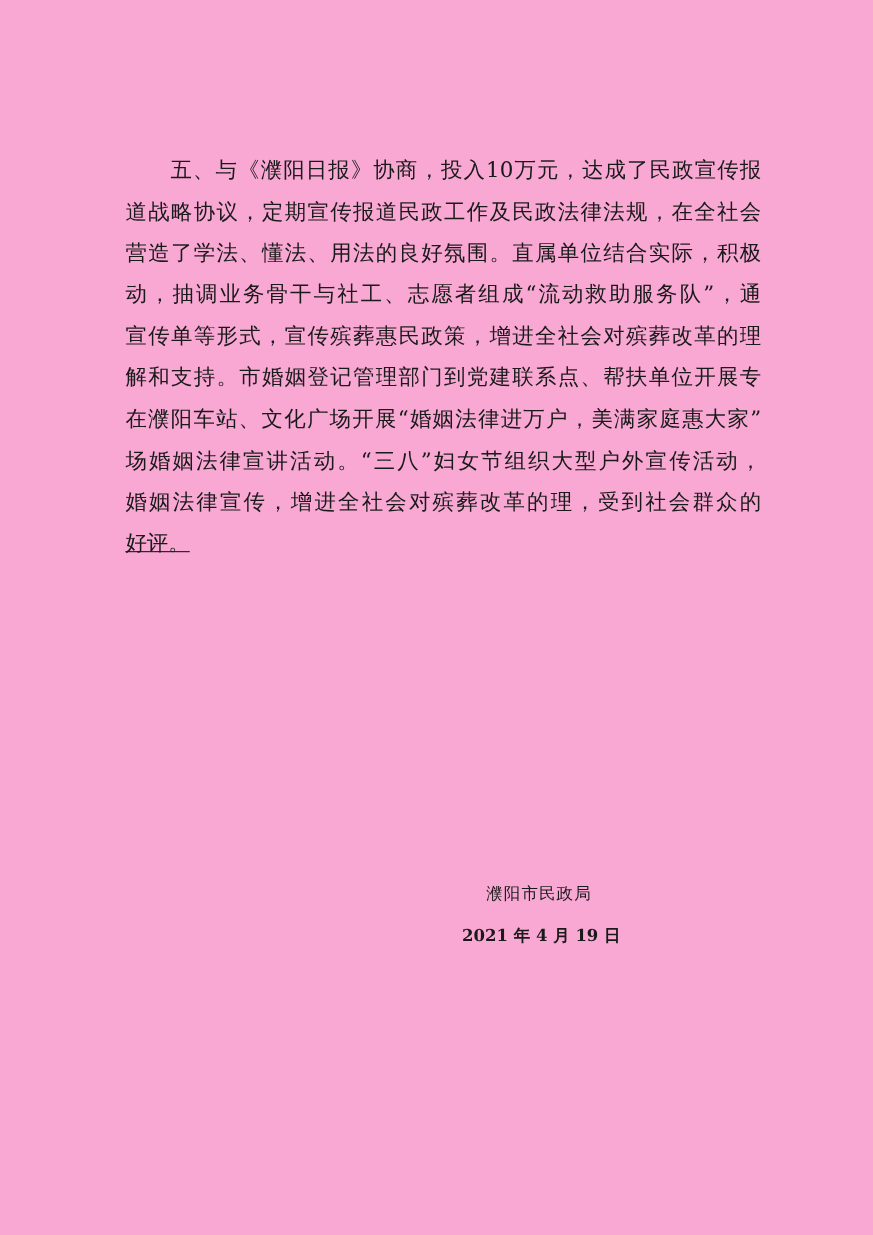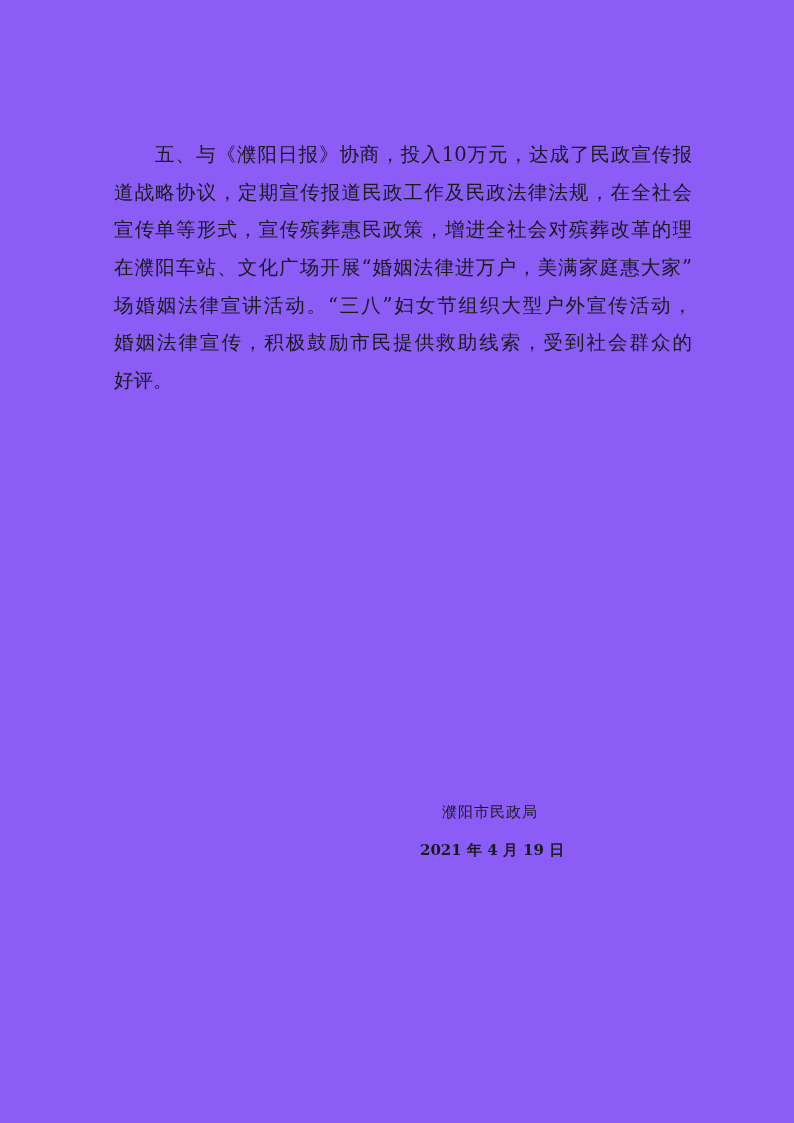--- a/index.html
+++ b/index.html
@@ -1,46 +1,49 @@
 <!DOCTYPE html>
 <html><head>
 <meta charset="utf-8">
 <style>
   html, body { margin: 0; padding: 0; background: #ffffff; }
   body { width: 794px; height: 1123px; position: relative; overflow: hidden; }
   .page {
-    position: absolute; left: 0; top: 0; width: 794px; height: 1123px; background: #8b5cf6;
+    position: absolute; left: 0; top: 0; width: 794px; height: 1123px; background: #f9a8d4;
   }
   .body-text {
     position: absolute; left: 114px; top: 136px; width: 582px;
     font-family: "DejaVu Serif", "Liberation Serif", serif;
     font-size: 19.5px; line-height: 37.7px; color: #1a1a1a;
   }
   .line {
     display: block; white-space: nowrap; text-align: justify; text-align-last: justify;
     width: 578px; height: 37.7px; overflow: visible;
   }
   .line.indent { padding-left: 41px; width: 537px; }
-  .line.last { text-align-last: left; }
+  .line.last { text-align-last: left; text-decoration: underline; }
   .sig {
     position: absolute; font-family: "DejaVu Serif", "Liberation Serif", serif;
     font-size: 15px; color: #1a1a1a; white-space: nowrap;
   }
   .sig-org { left: 442px; top: 803px; letter-spacing: 1px; }
   .sig-date { left: 420px; top: 841px; font-weight: bold; }
 </style>
 </head>
 <body>
 
 <div class="page">
   <div class="body-text">
     <span class="line indent">五、与《濮阳日报》协商，投入10万元，达成了民政宣传报</span>
     <span class="line">道战略协议，定期宣传报道民政工作及民政法律法规，在全社会</span>
+    <span class="line">营造了学法、懂法、用法的良好氛围。直属单位结合实际，积极</span>
+    <span class="line">动，抽调业务骨干与社工、志愿者组成“流动救助服务队”，通</span>
     <span class="line">宣传单等形式，宣传殡葬惠民政策，增进全社会对殡葬改革的理</span>
+    <span class="line">解和支持。市婚姻登记管理部门到党建联系点、帮扶单位开展专</span>
     <span class="line">在濮阳车站、文化广场开展“婚姻法律进万户，美满家庭惠大家”</span>
     <span class="line">场婚姻法律宣讲活动。“三八”妇女节组织大型户外宣传活动，</span>
-    <span class="line">婚姻法律宣传，积极鼓励市民提供救助线索，受到社会群众的</span>
+    <span class="line">婚姻法律宣传，增进全社会对殡葬改革的理，受到社会群众的</span>
     <span class="line last">好评。</span>
   </div>
 
   <div class="sig sig-org">濮阳市民政局</div>
   <div class="sig sig-date">2021 年 4 月 19 日</div>
 </div>
 
 </body></html>

